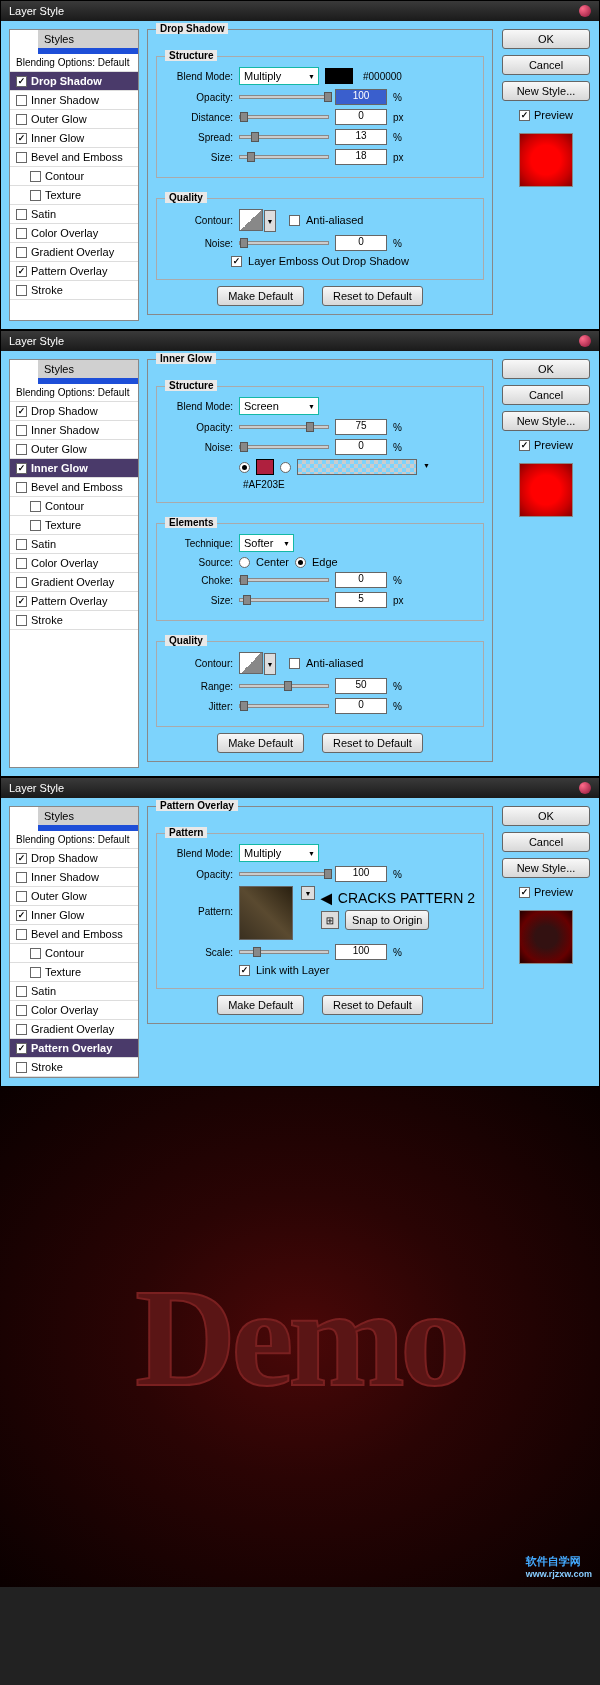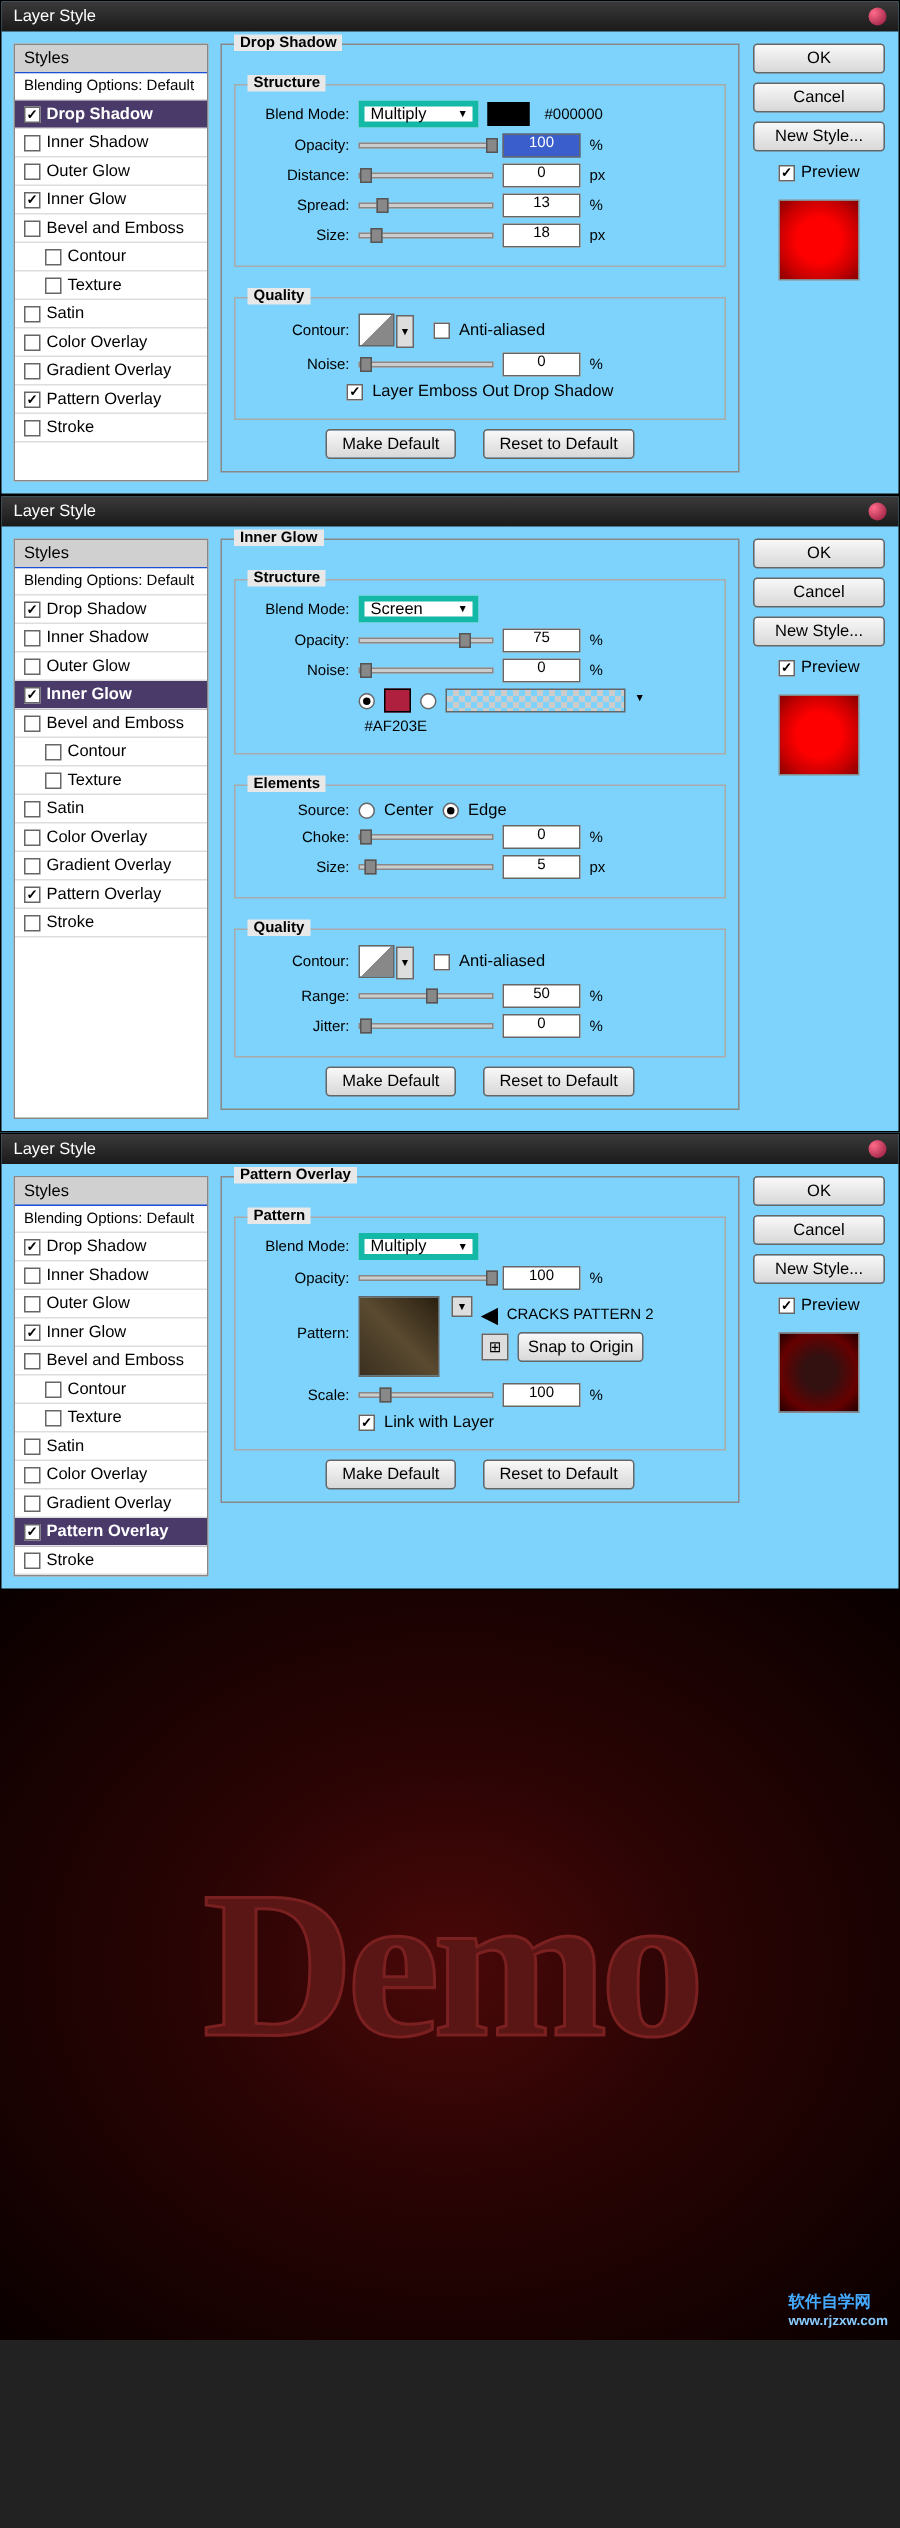--- a/index.html
+++ b/index.html
@@ -2,37 +2,37 @@
 <html><head>
 <meta charset="utf-8">
 <style>
 * { box-sizing: border-box; margin: 0; padding: 0; font-family: Tahoma, Arial, sans-serif; font-size: 11px; }
 body { background: #222; width: 600px; }
 .dialog { background: #7dd3fc; border: 1px solid #000; margin-bottom: 0; }
 .titlebar { background: linear-gradient(#3a3a3a, #1a1a1a); color: #fff; padding: 3px 8px; display: flex; justify-content: space-between; align-items: center; height: 20px; }
 .titlebar .close-dot { width: 12px; height: 12px; border-radius: 50%; background: radial-gradient(circle at 30% 30%, #ff6b8a, #8b1538); }
 .dialog-body { display: flex; padding: 8px; gap: 8px; }
 .styles-panel { width: 130px; border: 1px solid #888; background: #fff; padding: 0; }
-.styles-header { background: #d0d0d0; padding: 3px 6px; border-bottom: 1px solid #1d4ed8; font-weight: normal; }
+.styles-header { background: #d0d0d0; padding: 3px 6px; border-bottom: 6px solid #1d4ed8; font-weight: normal; margin-left: 28px; }
 .styles-sub { padding: 3px 6px; border-bottom: 1px solid #ddd; background: #fff; font-size: 10px; }
 .style-item { padding: 3px 6px; display: flex; align-items: center; gap: 4px; border-bottom: 1px solid #ddd; cursor: pointer; }
 .style-item.active { background: #4a3a6a; color: #fff; font-weight: bold; }
 .style-item.indent { padding-left: 20px; }
 .cb { width: 11px; height: 11px; border: 1px solid #666; background: #fff; display: inline-flex; align-items: center; justify-content: center; font-size: 9px; }
 .cb.checked::after { content: '✓'; color: #000; font-weight: bold; }
 .style-item.active .cb.checked::after { color: #000; }
 .style-item.active .cb { background: #fff; }
 .settings-panel { flex: 1; }
 .fieldset { border: 1px solid #888; padding: 6px 8px 8px; margin-bottom: 6px; position: relative; }
 .fieldset-title { position: absolute; top: -7px; left: 8px; background: #e8e8e8; padding: 0 4px; font-weight: bold; font-size: 10px; }
 .sub-fieldset { border: 1px solid #aaa; padding: 6px 8px 8px; margin-top: 20px; margin-bottom: 6px; position: relative; }
 .sub-title { position: absolute; top: -7px; left: 8px; background: #e8e8e8; padding: 0 4px; font-weight: bold; font-size: 10px; }
 .row { display: flex; align-items: center; gap: 6px; margin: 4px 0; }
 .row label.rlabel { width: 68px; text-align: right; font-size: 10px; }
-.dropdown { border: 4px solid #14b8a6; background: #fff; padding: 1px 16px 1px 4px; position: relative; min-width: 80px; height: 18px; display: inline-flex; align-items: center; }
+.dropdown { border: 1px solid #14b8a6; background: #fff; padding: 1px 16px 1px 4px; position: relative; min-width: 80px; height: 18px; display: inline-flex; align-items: center; }
 .dropdown::after { content: '▼'; position: absolute; right: 3px; font-size: 7px; }
 .color-swatch { width: 28px; height: 16px; border: 1px solid #000; }
 .slider { flex: 1; height: 4px; background: #ccc; border: 1px solid #888; position: relative; min-width: 60px; max-width: 90px; }
 .slider .thumb { position: absolute; width: 8px; height: 10px; background: #888; top: -4px; border: 1px solid #555; }
 .num-input { width: 52px; height: 16px; border: 1px solid #666; background: #fff; text-align: center; font-size: 10px; }
 .num-input.sel { background: #3a5fcd; color: #fff; }
 .angle-dial { width: 32px; height: 32px; border: 2px solid #666; border-radius: 50%; position: relative; background: #fff; }
 .angle-dial .hand { position: absolute; width: 14px; height: 1px; background: #000; top: 50%; left: 50%; transform-origin: 0 0; transform: rotate(-105deg); }
 .btn { border: 1px solid #666; background: linear-gradient(#f8f8f8, #d8d8d8); padding: 3px 10px; border-radius: 3px; cursor: pointer; font-size: 11px; min-width: 70px; text-align: center; }
 .btn-row { display: flex; gap: 18px; justify-content: center; margin-top: 4px; }
@@ -302,20 +302,24 @@
             <span class="grad-swatch checker"></span>
           </div>
           <div class="row">
             <label class="rlabel"></label>
             <span class="hex-label">#AF203E</span>
           </div>
         </div>
         <div class="sub-fieldset">
           <span class="sub-title">Elements</span>
           <div class="row">
+            <label class="rlabel">Technique:</label>
+            <span class="dropdown" style="min-width:55px">Softer</span>
+          </div>
+          <div class="row">
             <label class="rlabel">Source:</label>
             <span class="radio"></span>
             <span>Center</span>
             <span class="radio checked"></span>
             <span>Edge</span>
           </div>
           <div class="row">
             <label class="rlabel">Choke:</label>
             <span class="slider">
                 <span class="thumb" style="left:0%"></span>
@@ -456,21 +460,21 @@
             <span class="num-input">100</span>
             <span class="unit">%</span>
           </div>
           <div class="row" style="align-items:flex-start">
             <label class="rlabel" style="padding-top:20px">Pattern:</label>
             <span class="pattern-swatch"></span>
             <span class="pattern-dd">▼</span>
             <div>
               <div class="row">
                 <span class="arrow-left">◀</span>
-                <span style="font-size:10px">CRACKS PATTERN 2</span>
+                <span style="font-size:14px">CRACKS PATTERN 2</span>
               </div>
               <div class="row">
                 <span class="snap-icon">⊞</span>
                 <span class="btn" style="min-width:auto;padding:3px 6px">Snap to Origin</span>
               </div>
             </div>
           </div>
           <div class="row">
             <label class="rlabel">Scale:</label>
             <span class="slider">

